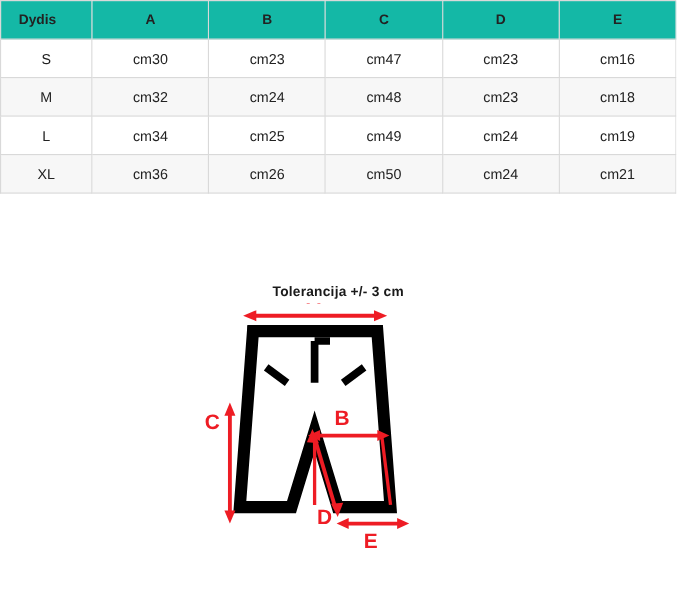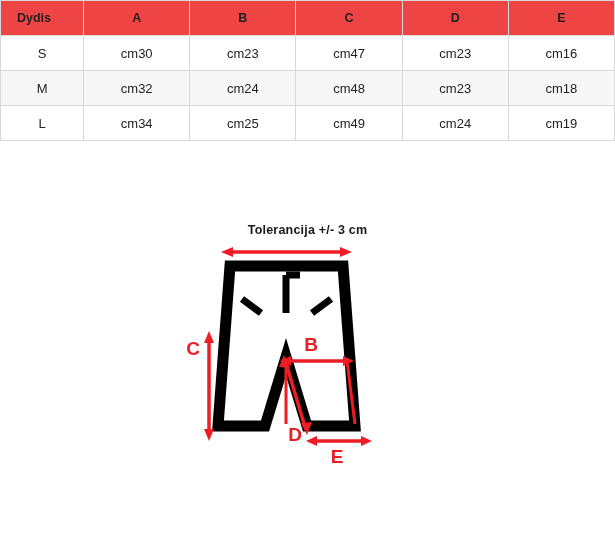--- a/index.html
+++ b/index.html
@@ -31,21 +31,21 @@
   table.size-table td {
     border: 1px solid #d9d9d9;
     height: 35px;
     text-align: center;
     vertical-align: middle;
     font-weight: normal;
     color: #222;
     padding: 0;
   }
   table.size-table thead th {
-    background: #ef4444;
+    background: #14b8a6;
     font-weight: bold;
     font-size: 12.5px;
   }
   table.size-table thead th.first-col {
     text-align: left;
     padding-left: 16px;
   }
   table.size-table col.c0 { width: 83px; }
   table.size-table col.c1,
   table.size-table col.c2,
@@ -128,20 +128,28 @@
         <td>cm18</td>
       </tr>
       <tr>
         <td class="first-col">L</td>
         <td>cm34</td>
         <td>cm25</td>
         <td>cm49</td>
         <td>cm24</td>
         <td>cm19</td>
       </tr>
+      <tr>
+        <td class="first-col">XL</td>
+        <td>cm36</td>
+        <td>cm26</td>
+        <td>cm50</td>
+        <td>cm24</td>
+        <td>cm21</td>
+      </tr>
     </tbody>
   </table>
 
   <div id="diagram-wrap">
 
     <div id="tolerance">Tolerancija +/- 3 cm</div>
 
     <svg id="shorts-svg" width="250" height="260" viewBox="0 0 250 260">
 
       <g>

